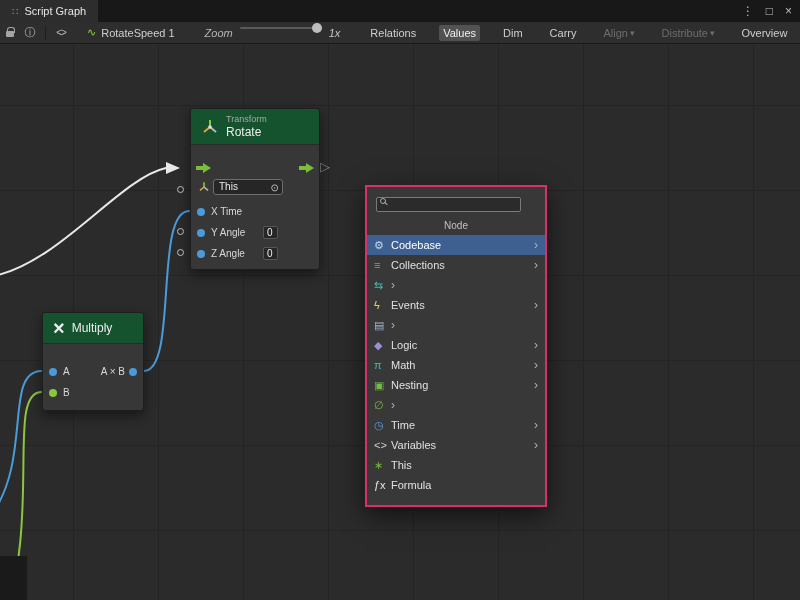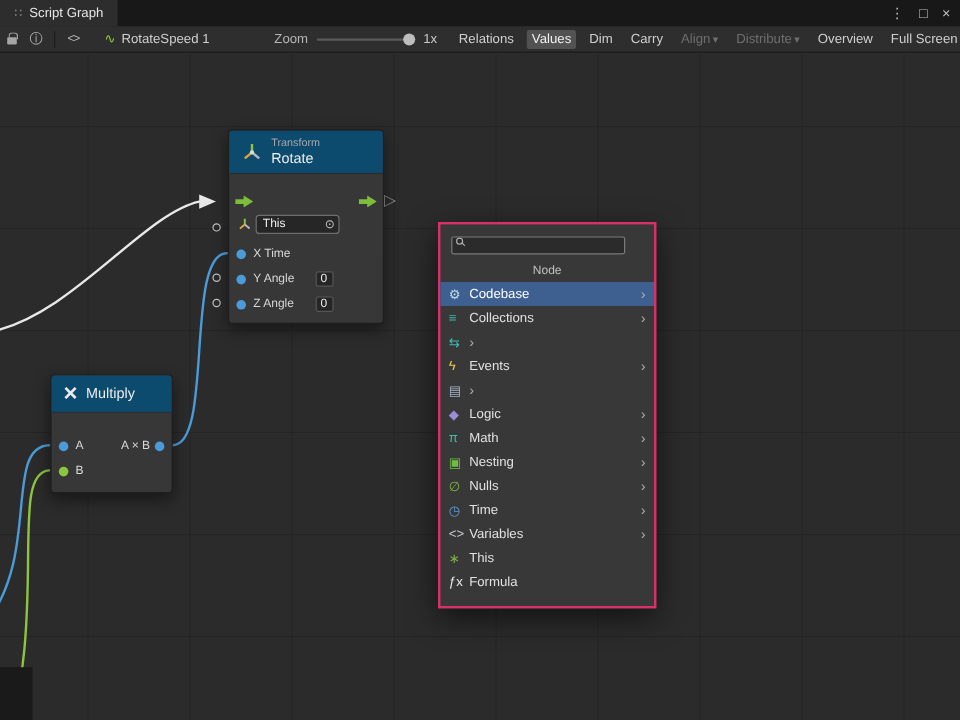--- a/index.html
+++ b/index.html
@@ -20,45 +20,45 @@
   .toolbar{position:absolute;left:0;top:22px;width:800px;height:22px;background:#2E2E2E;
     border-bottom:1px solid #1A1A1A;display:flex;align-items:center;font-size:11px;color:#C8C8C8;}
   .ticon{width:20px;height:20px;display:flex;align-items:center;justify-content:center;color:#BBB;}
   .lock-shape{width:8px;height:6px;background:#A5A5A5;border-radius:1px;position:relative;margin-top:3px;}
   .lock-shape::before{content:"";position:absolute;top:-4px;left:1px;width:6px;height:5px;
     border:1.5px solid #A5A5A5;border-bottom:none;border-radius:3px 3px 0 0;}
   .sep{width:1px;height:14px;background:#1E1E1E;margin:0 5px;}
   .code-ic{font-size:10px;letter-spacing:-1px;color:#BBB;}
   .crumb{display:flex;align-items:center;gap:5px;margin-left:16px;color:#CFCFCF;}
   .zig{color:#8ECB44;font-size:11px;}
-  .zoom{display:flex;align-items:center;gap:7px;margin-left:54px;}
+  .zoom{display:flex;gap:7px;margin-left:30px;font-style:italic;}
   .zoom-label{color:#B5B5B5;}
   .track{position:relative;width:82px;height:2px;background:#5A5A5A;border-radius:1px;}
   .handle{position:absolute;top:-4px;left:88%;width:10px;height:10px;border-radius:50%;background:#BDBDBD;}
   .tbar-buttons{display:flex;align-items:center;gap:7px;margin-left:14px;flex:1;
     overflow:hidden;white-space:nowrap;}
-  .tbtn{display:flex;align-items:center;gap:2px;padding:2px 4px;border-radius:2px;color:#CFCFCF;flex:none;}
+  .tbtn{display:flex;align-items:center;gap:2px;padding:2px 4px;border-radius:2px;color:#CFCFCF;flex:none;margin-left:12px;}
   .tbtn.active{background:#525252;color:#F0F0F0;}
   .tbtn.disabled{color:#6E6E6E;}
   .caret{font-size:9px;}
 
   
   .canvas{position:absolute;left:0;top:44px;width:800px;height:556px;background-color:#2B2B2B;
     background-image:linear-gradient(to right,#242424 1px,transparent 1px),
                      linear-gradient(to bottom,#242424 1px,transparent 1px);
     background-size:85px 85px;background-position:-12px -24px;overflow:hidden;}
   .wires{position:absolute;left:0;top:0;pointer-events:none;}
   .corner{position:absolute;left:0;top:512px;width:27px;height:44px;background:#1A1A1A;}
   .hollow{position:absolute;width:7px;height:7px;border:1px solid #C4C4C4;border-radius:50%;}
   .ghost-arrow{position:absolute;left:320px;top:115px;font-size:13px;color:#8F8F8F;line-height:16px;}
 
   
   .node{position:absolute;background:#373737;border:1px solid #1E1E1E;border-radius:3px;
     box-shadow:0 5px 12px rgba(0,0,0,.45);}
-  .node-head{background:#0c4a6e;border-bottom:1px solid #2A2A2A;border-radius:3px 3px 0 0;
+  .node-head{background:#14532d;border-bottom:1px solid #2A2A2A;border-radius:3px 3px 0 0;
     display:flex;align-items:center;gap:7px;padding:5px 10px;}
   .nh-cat{font-size:9px;color:#A8A8A8;line-height:11px;}
   .nh-title{font-size:12px;color:#EDEDED;line-height:14px;}
   .dot{position:absolute;width:8px;height:8px;border-radius:50%;}
   .dot.blue{background:#4A9BD8;}
   .dot.green{background:#8CC63F;}
   .plabel{position:absolute;font-size:10px;color:#D8D8D8;}
   .vbox{position:absolute;width:15px;height:13px;background:#262626;border:1px solid #565656;
     border-radius:2px;font-size:10px;color:#EDEDED;line-height:12px;padding:0 3px;}
   .this-field{position:absolute;left:22px;top:70px;width:70px;height:16px;background:#262626;
@@ -263,21 +263,20 @@
             <span class="flabel">Math</span>
             <span class="fchev">›</span>
           </div>
           <div class="frow">
             <span class="fic" style="color: rgb(110, 190, 68);">▣</span>
             <span class="flabel">Nesting</span>
             <span class="fchev">›</span>
           </div>
           <div class="frow">
             <span class="fic" style="color: rgb(124, 179, 66);">∅</span>
-            <span class="flabel">Nulls</span>
             <span class="fchev">›</span>
           </div>
           <div class="frow">
             <span class="fic" style="color: rgb(91, 155, 213);">◷</span>
             <span class="flabel">Time</span>
             <span class="fchev">›</span>
           </div>
           <div class="frow">
             <span class="fic" style="color: rgb(200, 208, 216);">&lt;&gt;</span>
             <span class="flabel">Variables</span>

